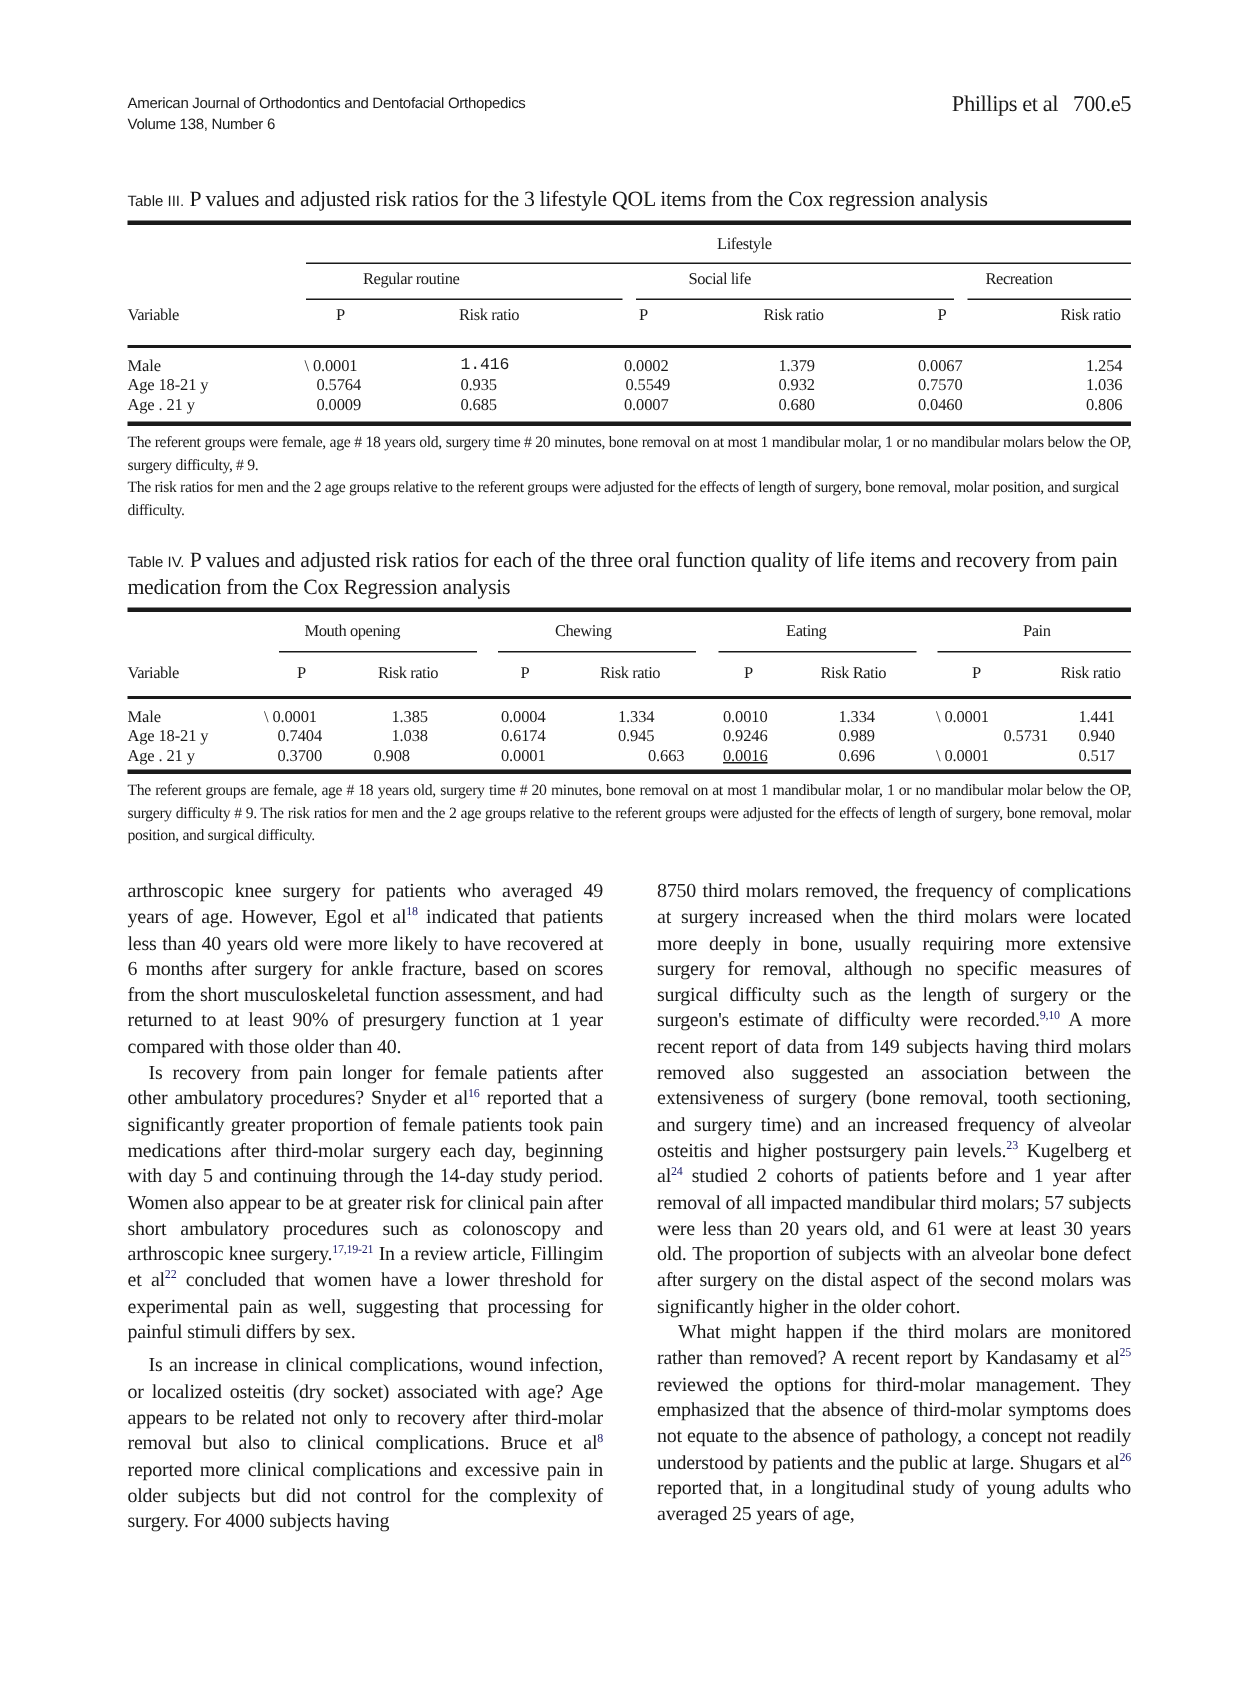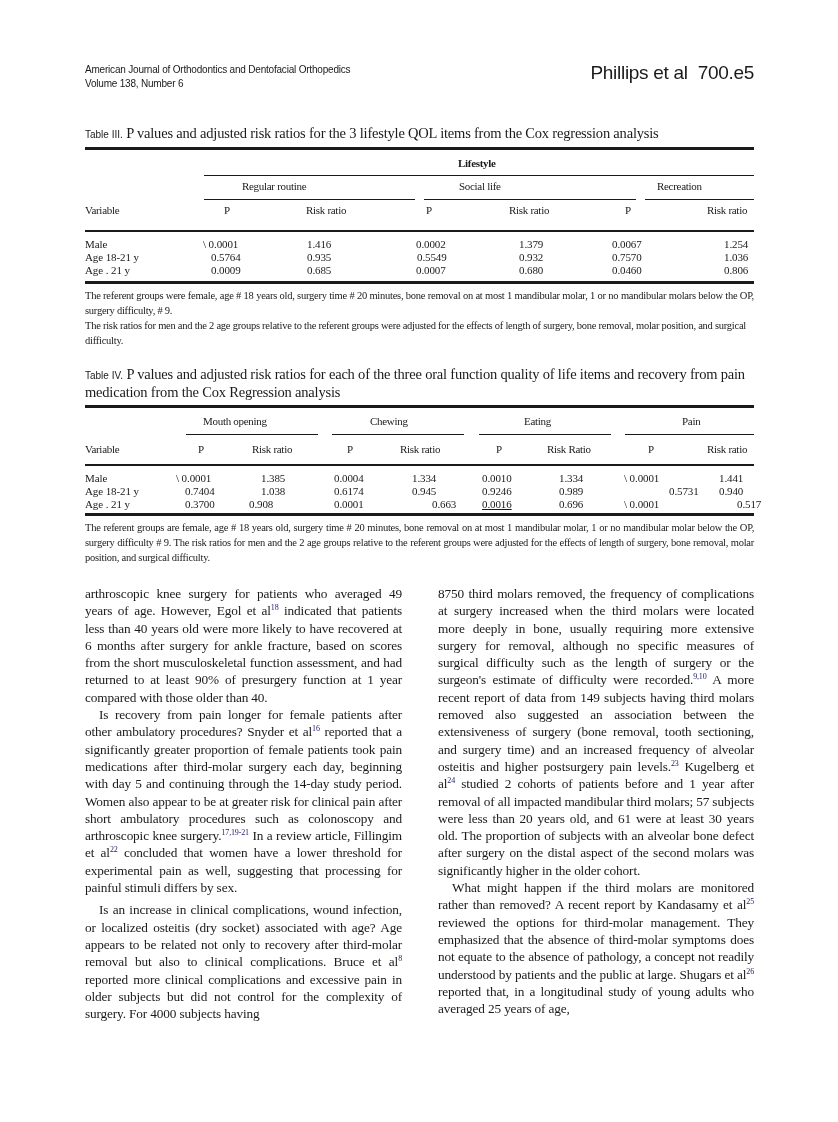--- a/index.html
+++ b/index.html
@@ -1,19 +1,19 @@
 <!DOCTYPE html>
 <html><head>
 <meta charset="utf-8">
 <style>
   html, body { margin: 0; padding: 0; background: #ffffff; }
   body { width: 838px; height: 1122px; position: relative; font-family: "Liberation Serif", "DejaVu Serif", serif; color: #1a1a1a; overflow: hidden; }
   .abs { position: absolute; }
   .hdr-left { left: 85px; top: 63px; font-size: 10px; line-height: 14px; font-family: "Liberation Sans Narrow", "Liberation Sans", sans-serif; letter-spacing: -0.2px; }
-  .hdr-right { right: 84px; top: 62px; font-size: 19px; font-family: Liberation Sans, sans-serif; letter-spacing: -0.3px; }
+  .hdr-right { right: 84px; top: 62px; font-size: 15px; font-family: Liberation Serif, serif; letter-spacing: -0.3px; }
   .hdr-right .pg { margin-left: 10px; }
 
   .tcap { font-size: 14.5px; line-height: 17px; letter-spacing: -0.2px; }
   .tcap .lbl { font-family: "Liberation Sans", sans-serif; font-size: 10px; letter-spacing: 0; }
   .rule-thick { height: 2.5px; background: #1a1a1a; }
   .rule-thin { height: 1.5px; background: #1a1a1a; }
 
   .th { font-size: 11px; position: absolute; white-space: nowrap; letter-spacing: -0.3px; }
   .td { font-size: 11px; position: absolute; white-space: nowrap; letter-spacing: -0.1px; }
   .note { font-size: 10.5px; line-height: 15px; letter-spacing: -0.25px; }
@@ -34,42 +34,42 @@
   <span>Phillips et al</span><span class="pg">700.e5</span>
 </div>
 
 <div class="abs" style="left:85px; top:125px; width:669px;">
   <div class="tcap">
     <span class="lbl">Table III.</span>
     <span>P values and adjusted risk ratios for the 3 lifestyle QOL items from the Cox regression analysis</span>
   </div>
   <div class="rule-thick" style="margin-top:4px;"></div>
   <div style="position:relative; height:80px;">
-    <div class="th" style="left:373px; top:7px;font-weight:bold;">Lifestyle</div>
+    <div class="th" style="left:393px; top:7px;">Lifestyle</div>
     <div class="rule-thin abs" style="left:119px; right:0; top:25px;"></div>
     <div class="th" style="left:157px; top:30px;">Regular routine</div>
     <div class="th" style="left:374px; top:30px;">Social life</div>
     <div class="th" style="left:572px; top:30px;">Recreation</div>
     <div class="rule-thin abs" style="left:119px; width:211px; top:49px;"></div>
     <div class="rule-thin abs" style="left:339px; width:212px; top:49px;"></div>
     <div class="rule-thin abs" style="left:560px; right:0; top:49px;"></div>
     <div class="th" style="left:0; top:54px;">Variable</div>
     <div class="th" style="left:139px; top:54px;">P</div>
     <div class="th" style="left:221px; top:54px;">Risk ratio</div>
     <div class="th" style="left:341px; top:54px;">P</div>
     <div class="th" style="left:424px; top:54px;">Risk ratio</div>
     <div class="th" style="left:540px; top:54px;">P</div>
     <div class="th" style="left:622px; top:54px;">Risk ratio</div>
   </div>
   <div class="rule-thick"></div>
   <div style="position:relative; height:49px;">
 
     <div class="td" style="left:0; top:6px;">Male</div>
     <div class="td" style="left:118px; top:6px;">\ 0.0001</div>
-    <div class="td" style="left:222px; top:6px;">1.416</div>
+    <div class="td" style="left:222px; top:6px;font-family:Liberation Mono, monospace;">1.416</div>
     <div class="td" style="left:331px; top:6px;">0.0002</div>
     <div class="td" style="left:434px; top:6px;">1.379</div>
     <div class="td" style="left:527px; top:6px;">0.0067</div>
     <div class="td" style="left:639px; top:6px;">1.254</div>
 
     <div class="td" style="left:0; top:19px;">Age 18-21 y</div>
     <div class="td" style="left:126px; top:19px;">0.5764</div>
     <div class="td" style="left:222px; top:19px;">0.935</div>
     <div class="td" style="left:332px; top:19px;">0.5549</div>
     <div class="td" style="left:434px; top:19px;">0.932</div>
@@ -140,21 +140,21 @@
     <div class="td" style="left:634px; top:19px;">0.940</div>
 
     <div class="td" style="left:0; top:32px;">Age . 21 y</div>
     <div class="td" style="left:100px; top:32px;">0.3700</div>
     <div class="td" style="left:164px; top:32px;">0.908</div>
     <div class="td" style="left:249px; top:32px;">0.0001</div>
     <div class="td" style="left:327px; top:32px;padding-left:20px;">0.663</div>
     <div class="td" style="left:397px; top:32px;text-decoration:underline;">0.0016</div>
     <div class="td" style="left:474px; top:32px;">0.696</div>
     <div class="td" style="left:539px; top:32px;">\ 0.0001</div>
-    <div class="td" style="left:652px; top:32px;">0.517</div>
+    <div class="td" style="left:634px; top:32px;">0.517</div>
   </div>
   <div class="rule-thick"></div>
   <div class="note" style="margin-top:4px; text-align:justify;">The referent groups are female, age # 18 years old, surgery time # 20 minutes, bone removal on at most 1 mandibular molar, 1 or no mandibular molar below the OP, surgery difficulty # 9. The risk ratios for men and the 2 age groups relative to the referent groups were adjusted for the effects of length of surgery, bone removal, molar position, and surgical difficulty.</div>
 </div>
 
 <div class="body-col" style="left:85px; top:585px; width:317px;">
   <p><span>arthroscopic knee surgery for patients who averaged 49 years of age. However, Egol et al</span><sup>18</sup><span> indicated that patients less than 40 years old were more likely to have recovered at 6 months after surgery for ankle fracture, based on scores from the short musculoskeletal function assessment, and had returned to at least 90% of presurgery function at 1 year compared with those older than 40.</span></p>
   <p class="indent"><span>Is recovery from pain longer for female patients after other ambulatory procedures? Snyder et al</span><sup>16</sup><span> reported that a significantly greater proportion of female patients took pain medications after third-molar surgery each day, beginning with day 5 and continuing through the 14-day study period. Women also appear to be at greater risk for clinical pain after short ambulatory procedures such as colonoscopy and arthroscopic knee surgery.</span><sup>17,19-21</sup><span> In a review article, Fillingim et al</span><sup>22</sup><span> concluded that women have a lower threshold for experimental pain as well, suggesting that processing for painful stimuli differs by sex.</span></p>
   <p class="indent" style="margin-top:5px;"><span>Is an increase in clinical complications, wound infection, or localized osteitis (dry socket) associated with age? Age appears to be related not only to recovery after third-molar removal but also to clinical complications. Bruce et al</span><sup>8</sup><span> reported more clinical complications and excessive pain in older subjects but did not control for the complexity of surgery. For 4000 subjects having</span></p>
 </div>

